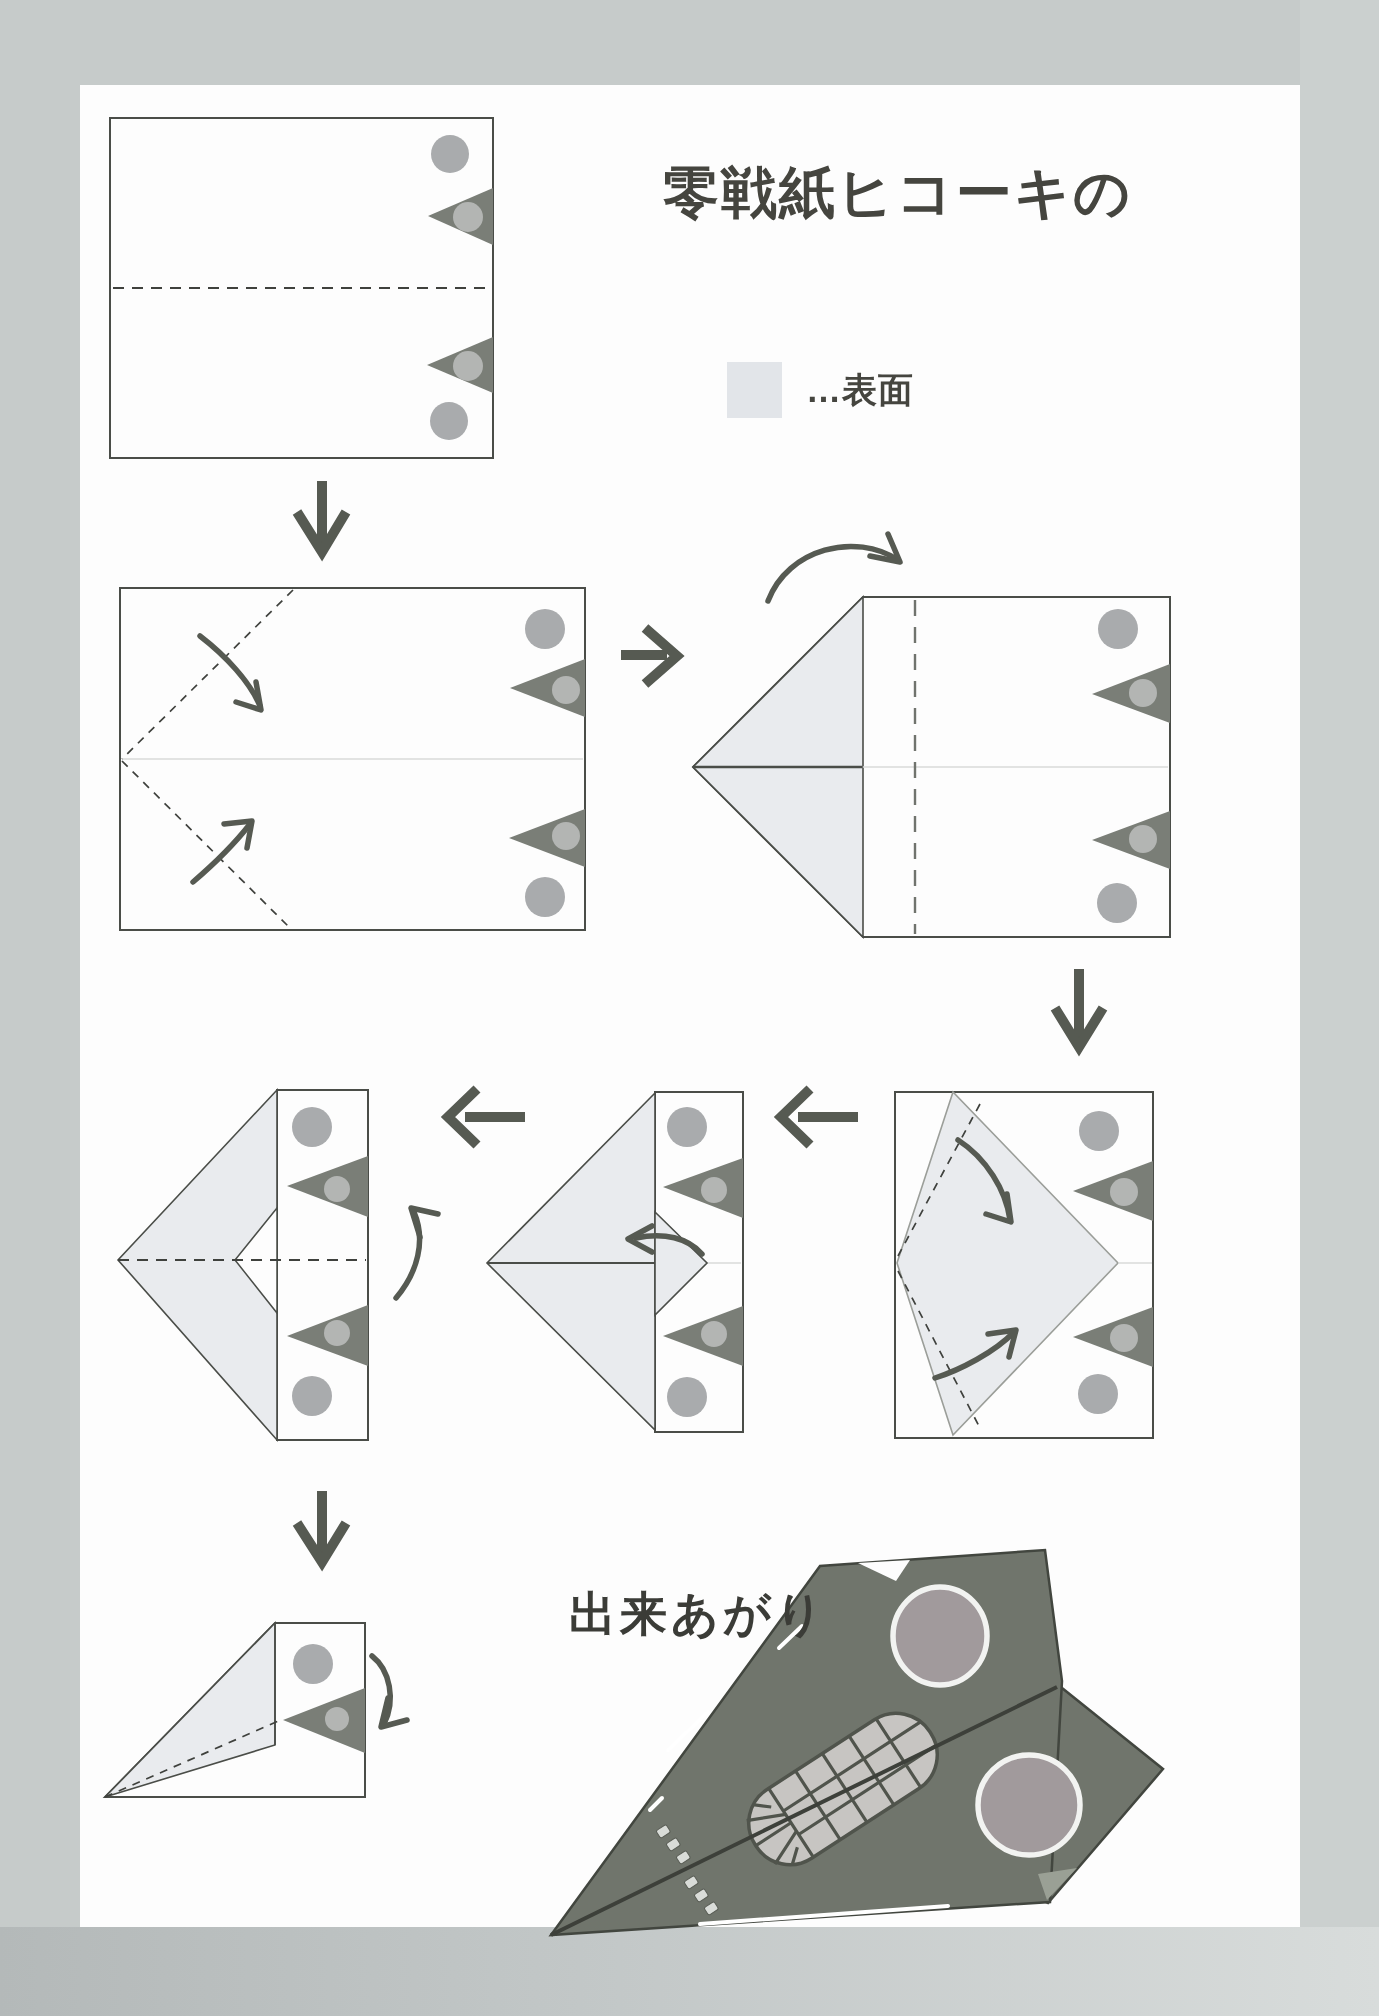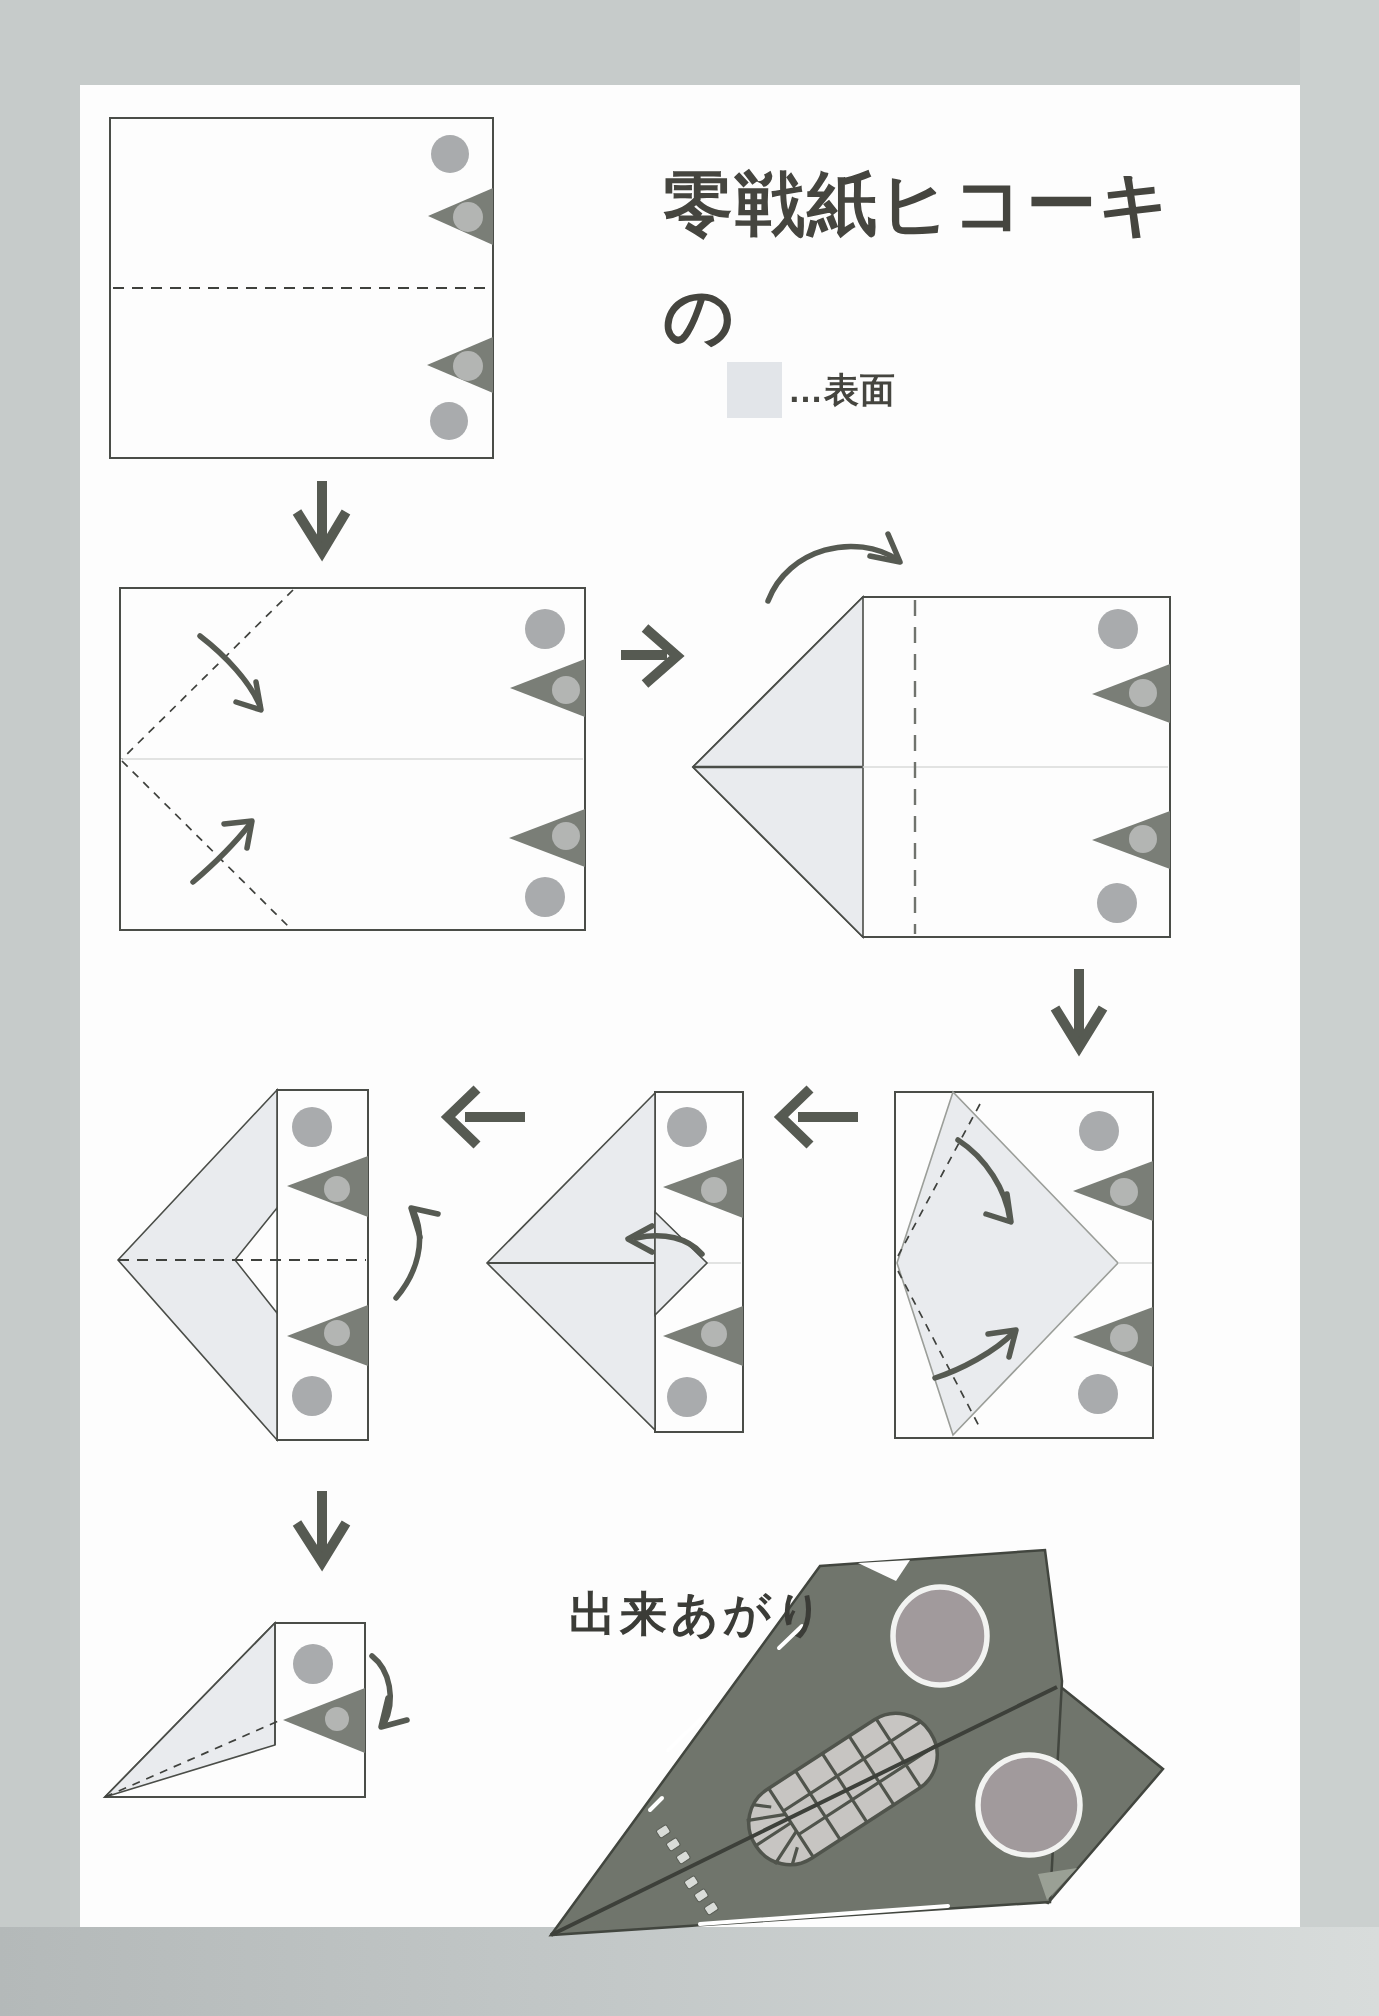--- a/index.html
+++ b/index.html
@@ -20,32 +20,32 @@
   }
   .bottom-strip{
     position:absolute;left:0;top:1927px;width:1379px;height:89px;
     background:linear-gradient(90deg,#b4b9b9 0%,#c3c8c8 45%,#d8dcdb 100%);
   }
   .art{position:absolute;left:0;top:0;width:1379px;height:2016px;}
 
   .title{
     position:absolute;left:663px;top:148px;width:560px;
     color:var(--title-text,#45453f);
-    font-size:70px;font-weight:bold;letter-spacing:2px;line-height:1.6;
+    font-size:56px;font-weight:bold;letter-spacing:2px;line-height:1.6;
   }
   .legend{
     position:absolute;left:727px;top:362px;display:flex;align-items:center;
   }
   .legend-swatch{
     width:55px;height:56px;background:var(--legend-fill,#e2e5e9);
     display:inline-block;flex:0 0 auto;
   }
   .legend-label{
     color:var(--title-text,#3f3f3b);font-size:35px;font-weight:bold;
-    margin-left:6px;letter-spacing:1px;
+    margin-left:24px;letter-spacing:1px;
   }
   .result-label{
     position:absolute;left:533px;top:1583px;
     color:var(--result-text,#3b3c37);
     font-size:47px;font-weight:bold;letter-spacing:4px;white-space:nowrap;margin-left:36px;
   }
 
   
   .paper-shape{fill:var(--paper,#fdfdfd);stroke:var(--outline,#4a4d48);stroke-width:2;}
   .front{fill:var(--front-fill,#e9ebee);stroke:var(--outline,#4a4d48);stroke-width:1.6;}

